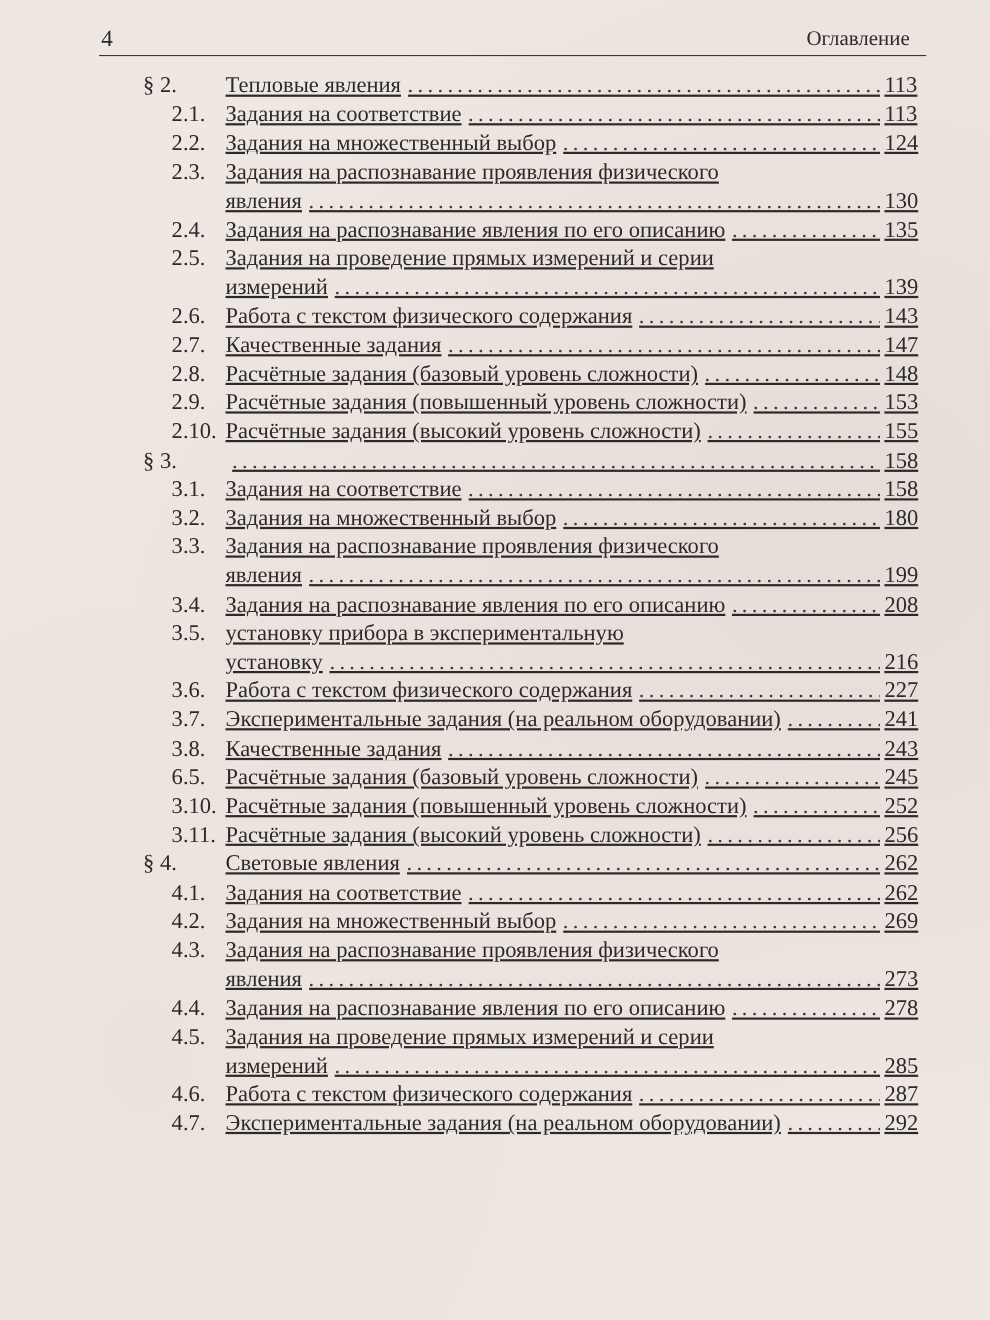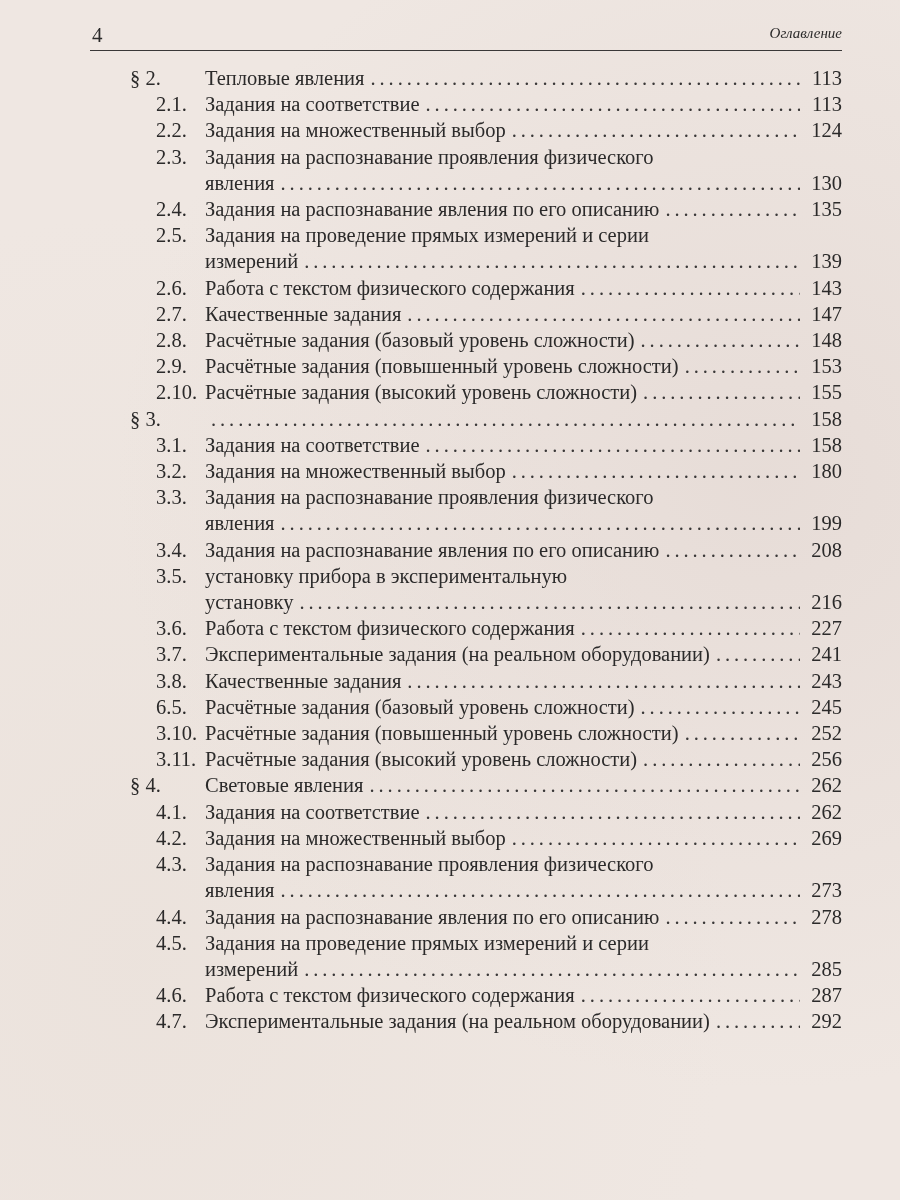--- a/index.html
+++ b/index.html
@@ -34,24 +34,23 @@
       border-bottom: 1.5px solid #3a3838;
     }
     .header .page-num {
       position: absolute;
       left: 2px;
       top: 1px;
       font-size: 21px;
     }
     .header .running-title {
       position: absolute;
-      right: 0;
+      right: 15px;
       top: 3px;
-      font-size: 15px;
-      font-style: italic;
+      font-size: 19px;
     }
     .toc {
       position: absolute;
       left: 130px;
       top: 65px;
       width: 712px;
     }
     .row {
       display: flex;
       align-items: flex-start;
@@ -74,40 +73,40 @@
     .body {
       flex: 1 1 auto;
       display: flex;
       flex-direction: column;
       min-width: 0;
     }
     .line {
       display: flex;
       align-items: baseline;
       white-space: nowrap;
+      text-decoration: underline;
     }
     .line .txt {
       flex: 0 0 auto;
     }
     .line .dots {
       flex: 1 1 auto;
       overflow: hidden;
       white-space: nowrap;
       margin: 0 4px 0 6px;
       letter-spacing: 2.2px;
       color: #3a3838;
     }
     .line .dots::before {
       content: ". . . . . . . . . . . . . . . . . . . . . . . . . . . . . . . . . . . . . . . . . . . . . . . . . . . . . . . . . . . . . . . . . . . . . . . . . . . . . . . . . . . . . . . . . . . . . . . . . . . . . . . . . . . . . . . .";
       letter-spacing: 0px;
       word-spacing: -1.2px;
     }
     .line .pg {
       flex: 0 0 auto;
-      text-align: right;
       min-width: 38px;
     }
     .line .nodots {
       flex: 1 1 auto;
     }
   </style>
 </head>
 <body>
 
 <div class="page">

